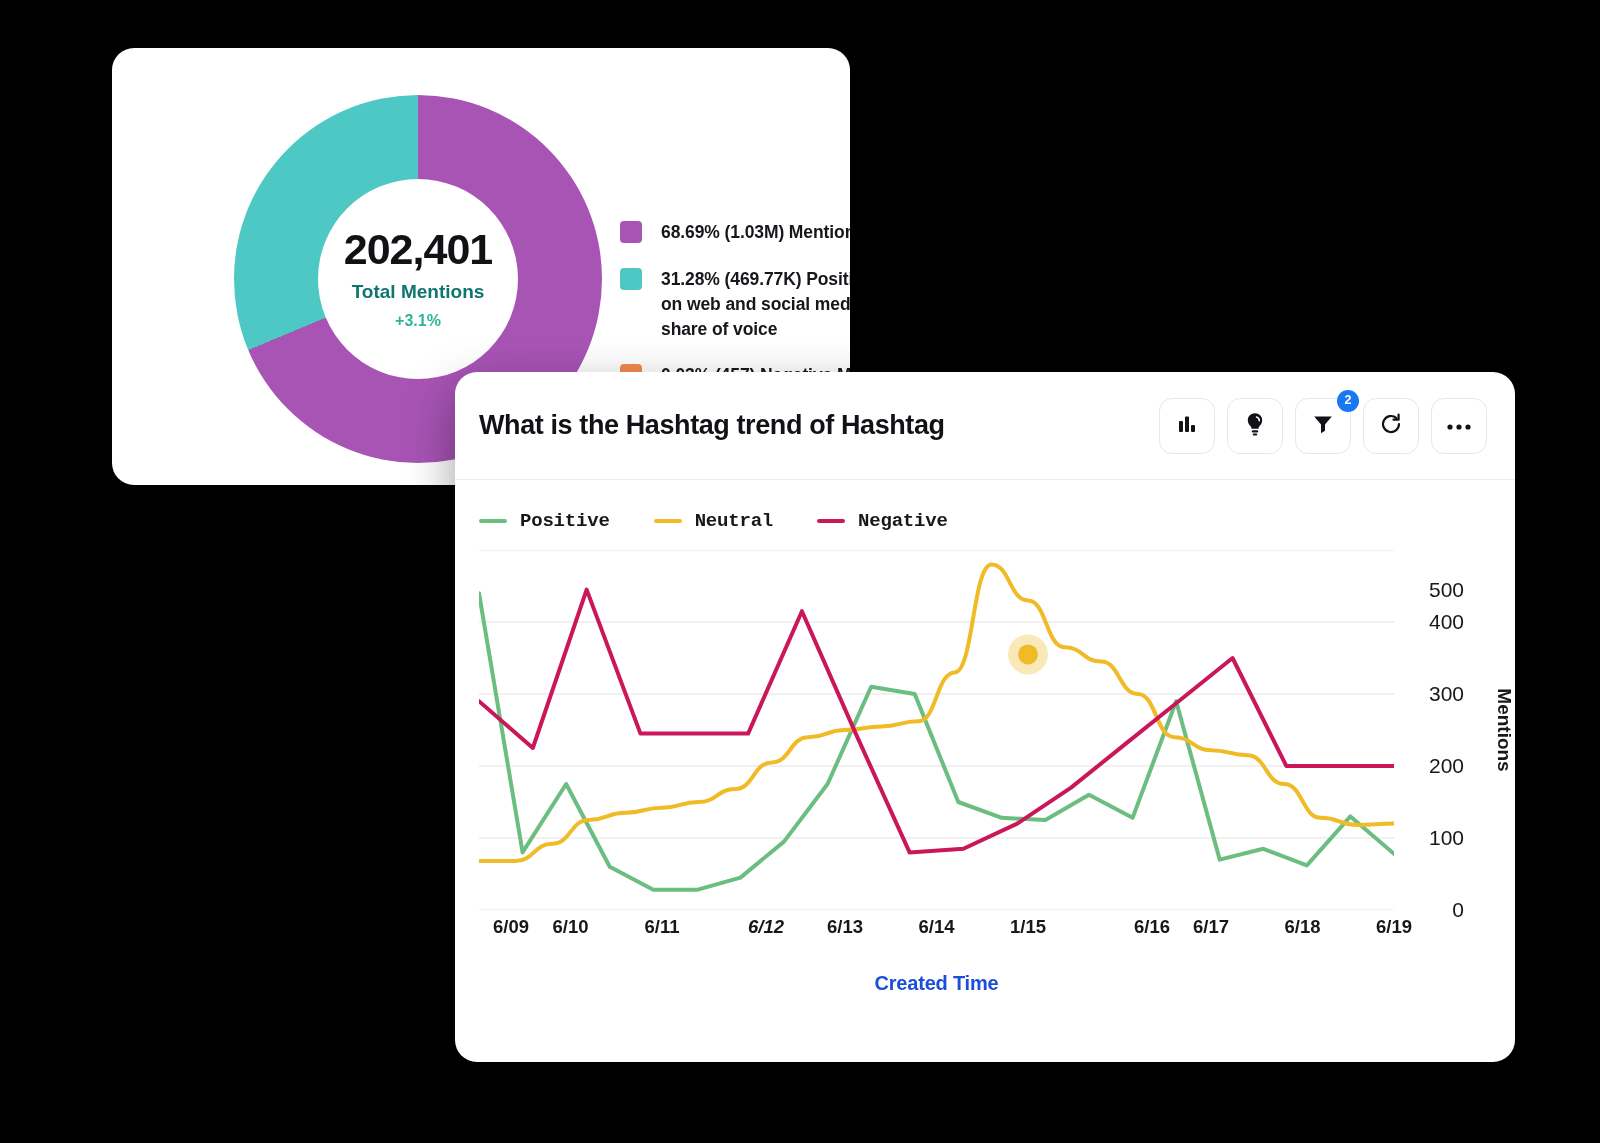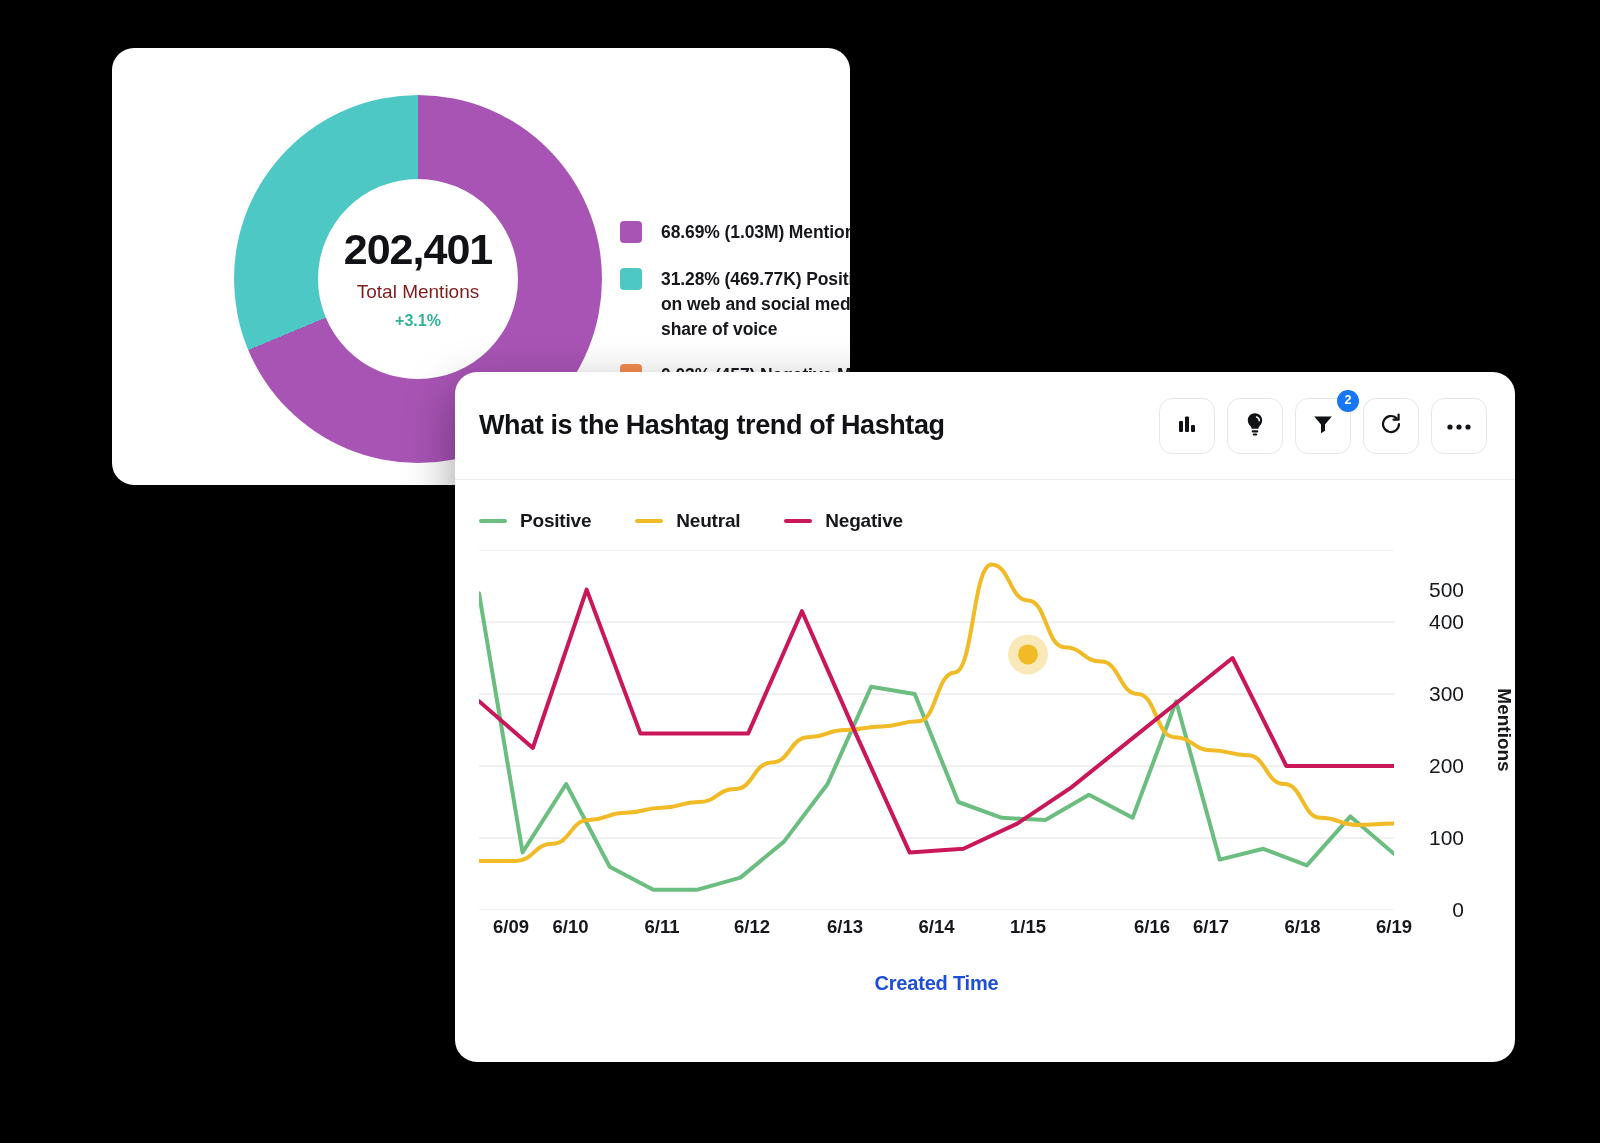--- a/index.html
+++ b/index.html
@@ -64,22 +64,22 @@
   .donut-total {
     font-size: 43px;
     font-weight: 700;
     color: #111215;
     letter-spacing: -1px;
     line-height: 1;
   }
   .donut-caption {
     margin-top: 10px;
     font-size: 19px;
-    color: #7f1d1d;
-    font-weight: 400;
+    color: #0f766e;
+    font-weight: 700;
   }
   .donut-delta {
     margin-top: 9px;
     font-size: 16px;
     font-weight: 700;
     color: #2eb597;
   }
 
   .donut-legend {
     position: absolute;
@@ -184,20 +184,21 @@
     gap: 44px;
     padding: 30px 0 0 24px;
   }
   .cl-item { display: flex; align-items: center; gap: 13px; }
   .cl-swatch { width: 28px; height: 4px; border-radius: 2px; }
   .cl-label {
     font-size: 19px;
     font-weight: 600;
     color: #16181c;
     letter-spacing: -0.2px;
+    font-family: Liberation Mono, monospace;
   }
 
   
   .chart-body {
     position: relative;
     margin-top: 18px;
     height: 455px;
   }
 
   .plot {
@@ -399,21 +400,21 @@
           <div class="y-tick" style="top: 72px;">400</div>
           <div class="y-tick" style="top: 0px; margin-top: 40px;">500</div>
         </div>
 
       <div class="y-axis-title">Mentions</div>
 
       <div class="x-axis" id="x-axis">
           <div class="x-tick" style="left: 0px; margin-left: 32px;">6/09</div>
           <div class="x-tick" style="left: 91.5px;">6/10</div>
           <div class="x-tick" style="left: 183px;">6/11</div>
-          <div class="x-tick" style="left: 273px;">6/12</div>
+          <div class="x-tick" style="left: 287px; font-style: italic;">6/12</div>
           <div class="x-tick" style="left: 366px;">6/13</div>
           <div class="x-tick" style="left: 457.5px;">6/14</div>
           <div class="x-tick" style="left: 549px;">1/15</div>
           <div class="x-tick" style="left: 673px;">6/16</div>
           <div class="x-tick" style="left: 732px;">6/17</div>
           <div class="x-tick" style="left: 823.5px;">6/18</div>
           <div class="x-tick" style="left: 915px;">6/19</div>
         </div>
 
       <div class="x-axis-title">Created Time</div>

